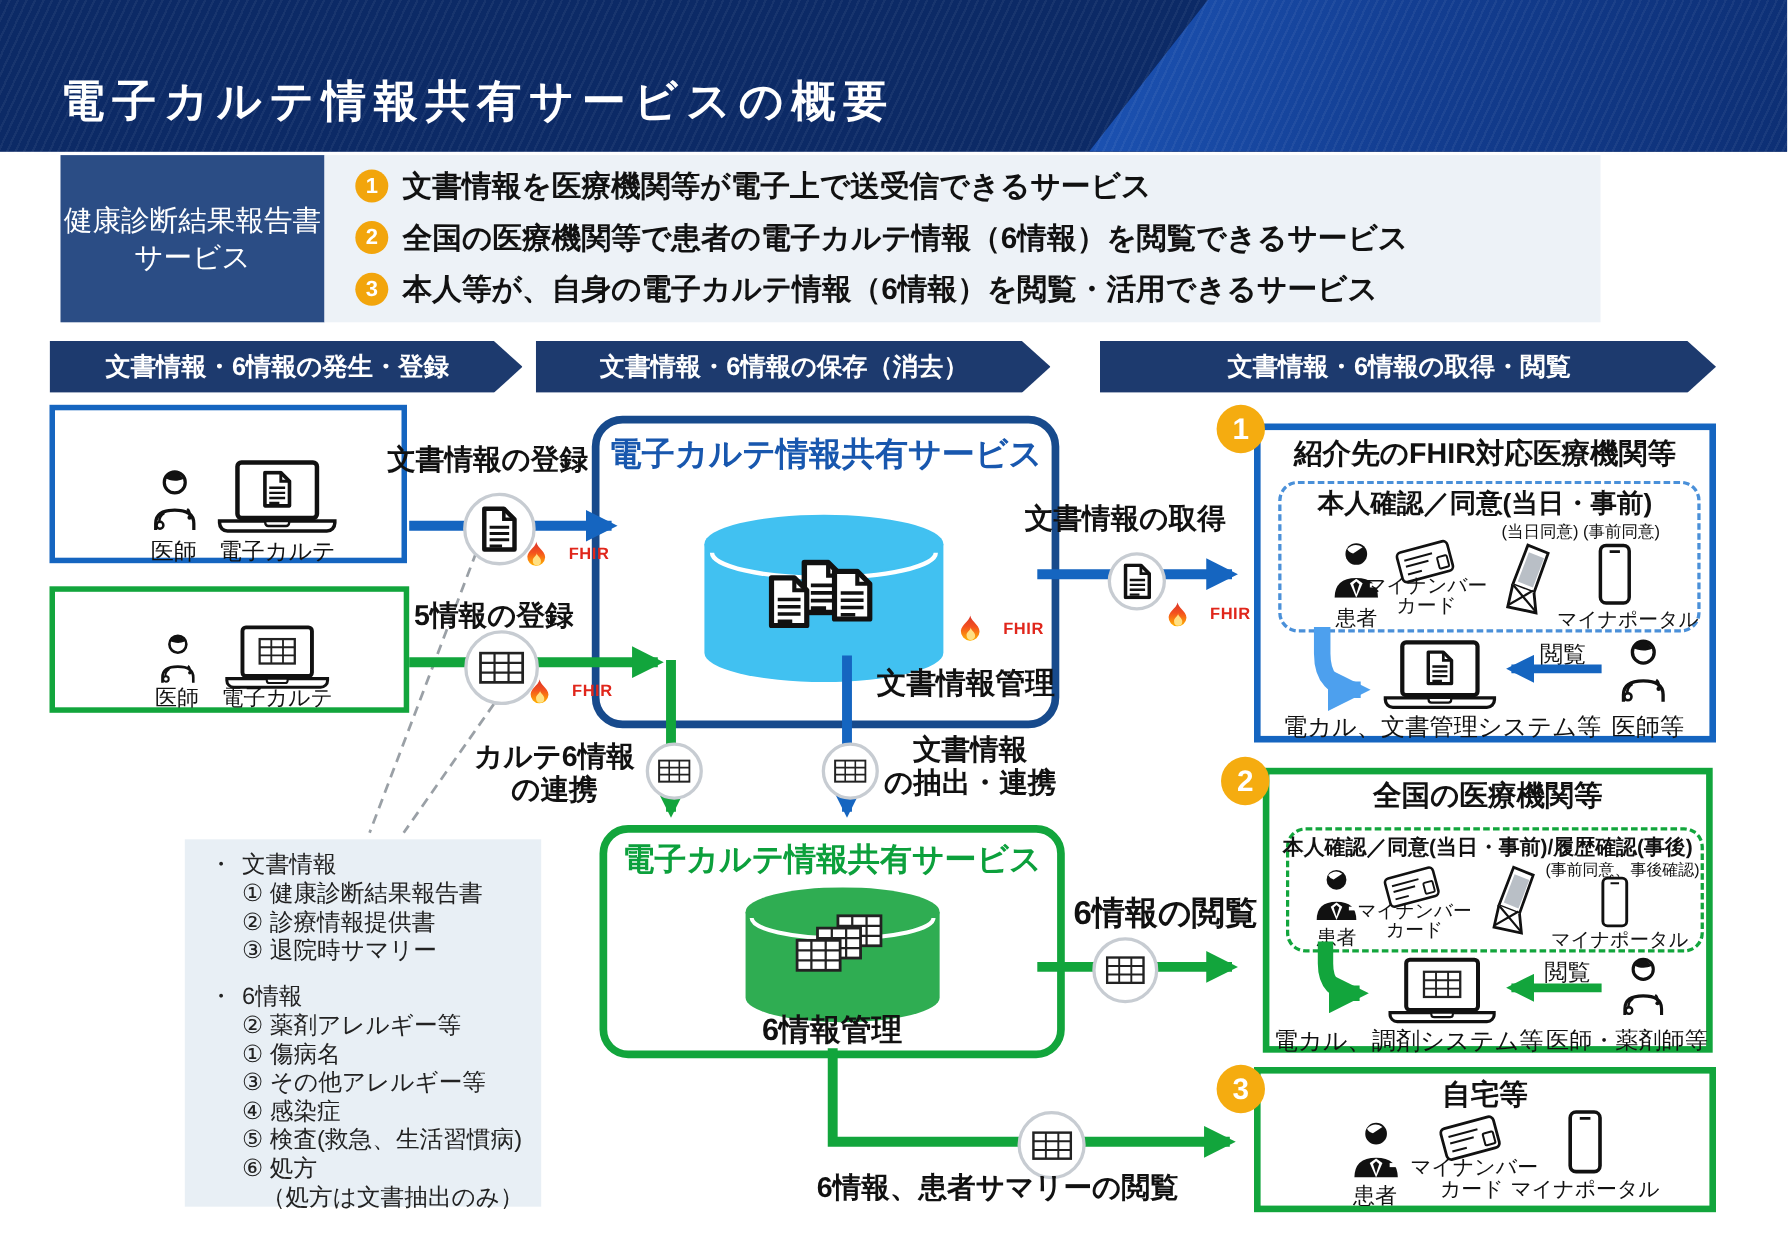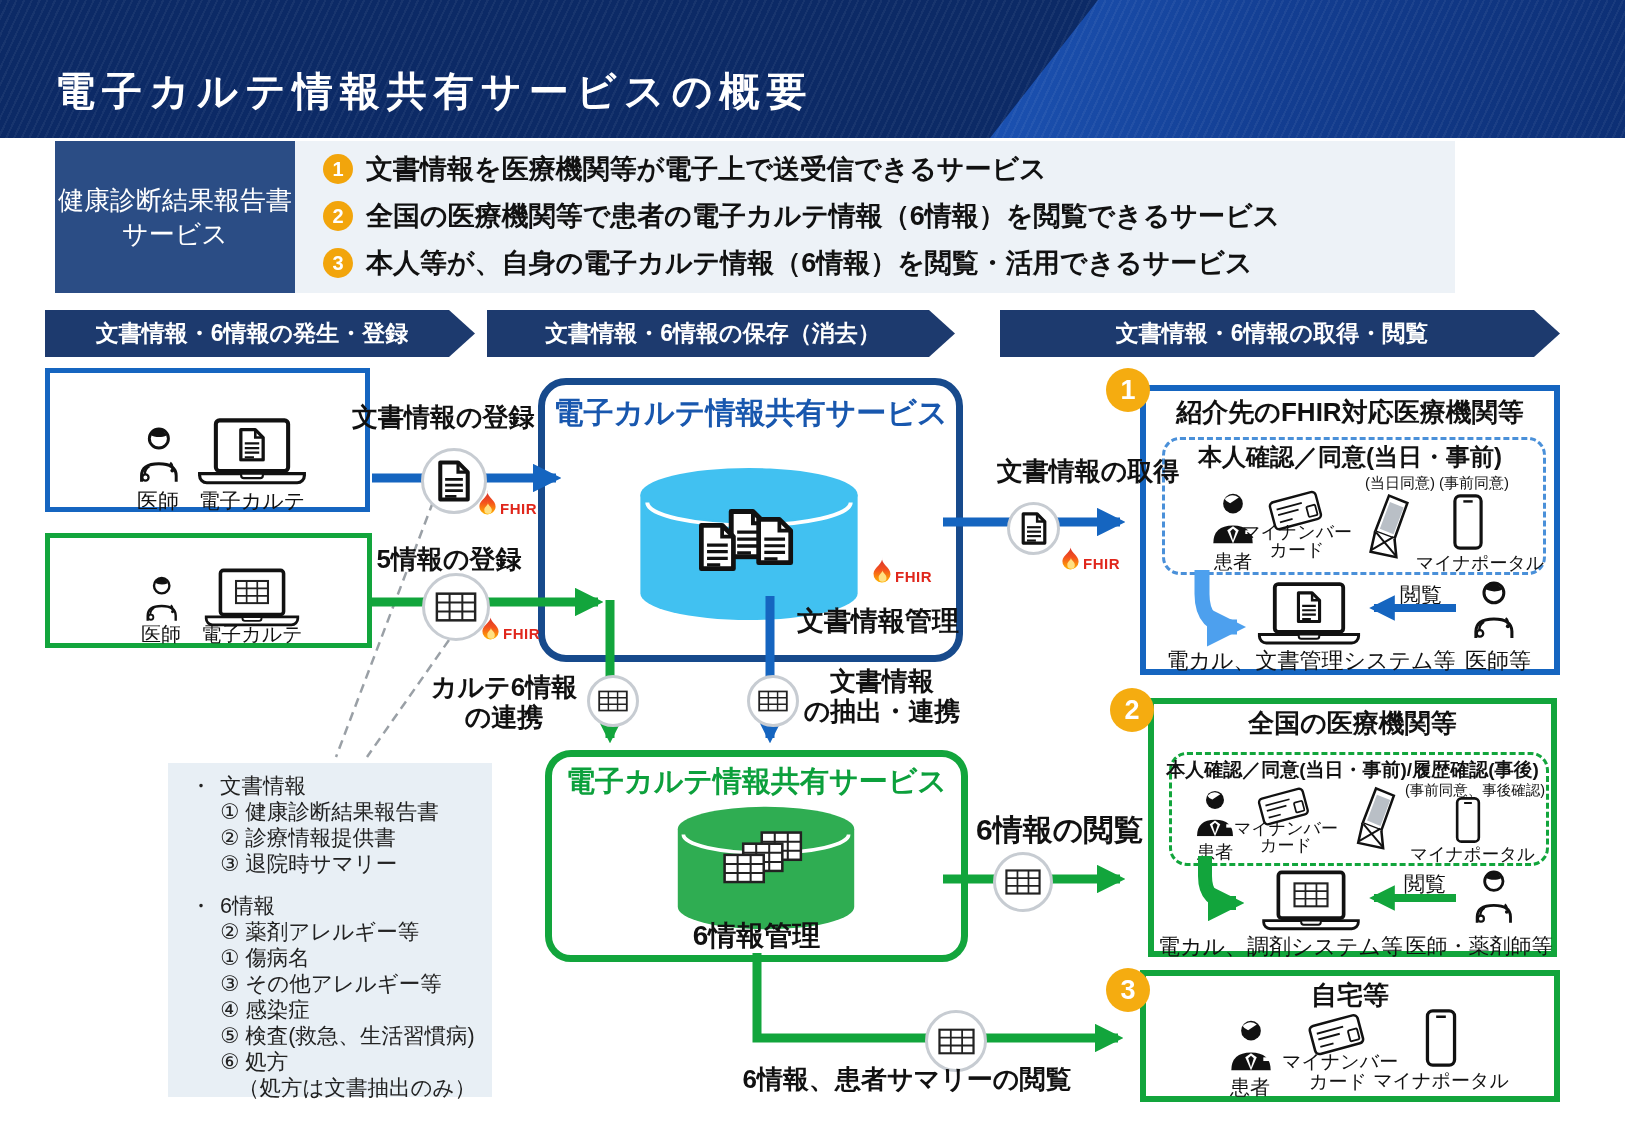--- a/index.html
+++ b/index.html
@@ -27,21 +27,21 @@
      display:flex;align-items:center;justify-content:center;white-space:nowrap;
      clip-path:polygon(0 0,calc(100% - 26px) 0,100% 50%,calc(100% - 26px) 100%,0 100%);padding-right:16px;box-sizing:border-box;}
   
   .obox{position:absolute;background:#fff;box-sizing:border-box;}
   .btitle{position:absolute;left:0;width:100%;text-align:center;font-weight:700;white-space:nowrap;}
   .lbl{position:absolute;font-weight:700;color:#111;text-align:center;white-space:nowrap;}
   .lbl2{line-height:30px;}
   .small{font-weight:700;}
   .flow-circle{position:absolute;background:#fff;border:3px solid #c7ccd2;border-radius:50%;
      display:flex;align-items:center;justify-content:center;z-index:3;}
-  .fhir{position:absolute;display:flex;align-items:flex-end;gap:2px;z-index:3;}
+  .fhir{position:absolute;display:flex;align-items:center;gap:19px;z-index:3;}
   .fhir-t{color:#e0261b;font-weight:700;font-size:15px;letter-spacing:.5px;}
   .badge{position:absolute;width:44px;height:44px;border-radius:50%;background:#f5ac10;color:#fff;
      font-size:27px;font-weight:700;display:flex;align-items:center;justify-content:center;z-index:4;}
   .dashedbox{position:absolute;border-radius:18px;box-sizing:border-box;}
   svg.ol{position:absolute;left:0;top:0;z-index:2;pointer-events:none;}
   .z3{z-index:3;}
   
   .notebox{left:168px;top:763px;width:324px;height:334px;background:#e8eff5;box-sizing:border-box;
      padding:10px 0 0 22px;font-size:21.5px;line-height:26px;color:#222;}
   .note-title{display:flex;}
@@ -440,18 +440,18 @@
   <div class="lbl z3" style="left:352px;top:400px;width:180px;font-size:26px;">文書情報の登録</div>
   <div class="lbl z3" style="left:374px;top:542px;width:150px;font-size:26px;">5情報の登録</div>
   <div class="lbl lbl2 z3" style="left:424px;top:672px;width:160px;font-size:26px;">
     <div>カルテ6情報</div>
     <div>の連携</div>
   </div>
   <div class="lbl lbl2 z3" style="left:798px;top:666px;width:168px;font-size:26px;">
     <div>文書情報</div>
     <div>の抽出・連携</div>
   </div>
-  <div class="lbl z3" style="left:988px;top:454px;width:200px;font-size:26px;">文書情報の取得</div>
+  <div class="lbl z3" style="left:923px;top:454px;width:200px;font-size:26px;">文書情報の取得</div>
   <div class="lbl z3" style="left:976px;top:810px;width:160px;font-size:30px;">6情報の閲覧</div>
   <div class="lbl z3" style="left:742px;top:1062px;width:330px;font-size:26px;">6情報、患者サマリーの閲覧</div>
 
   <div class="abs pageno">5</div>
 </div>
 
 </body></html>

